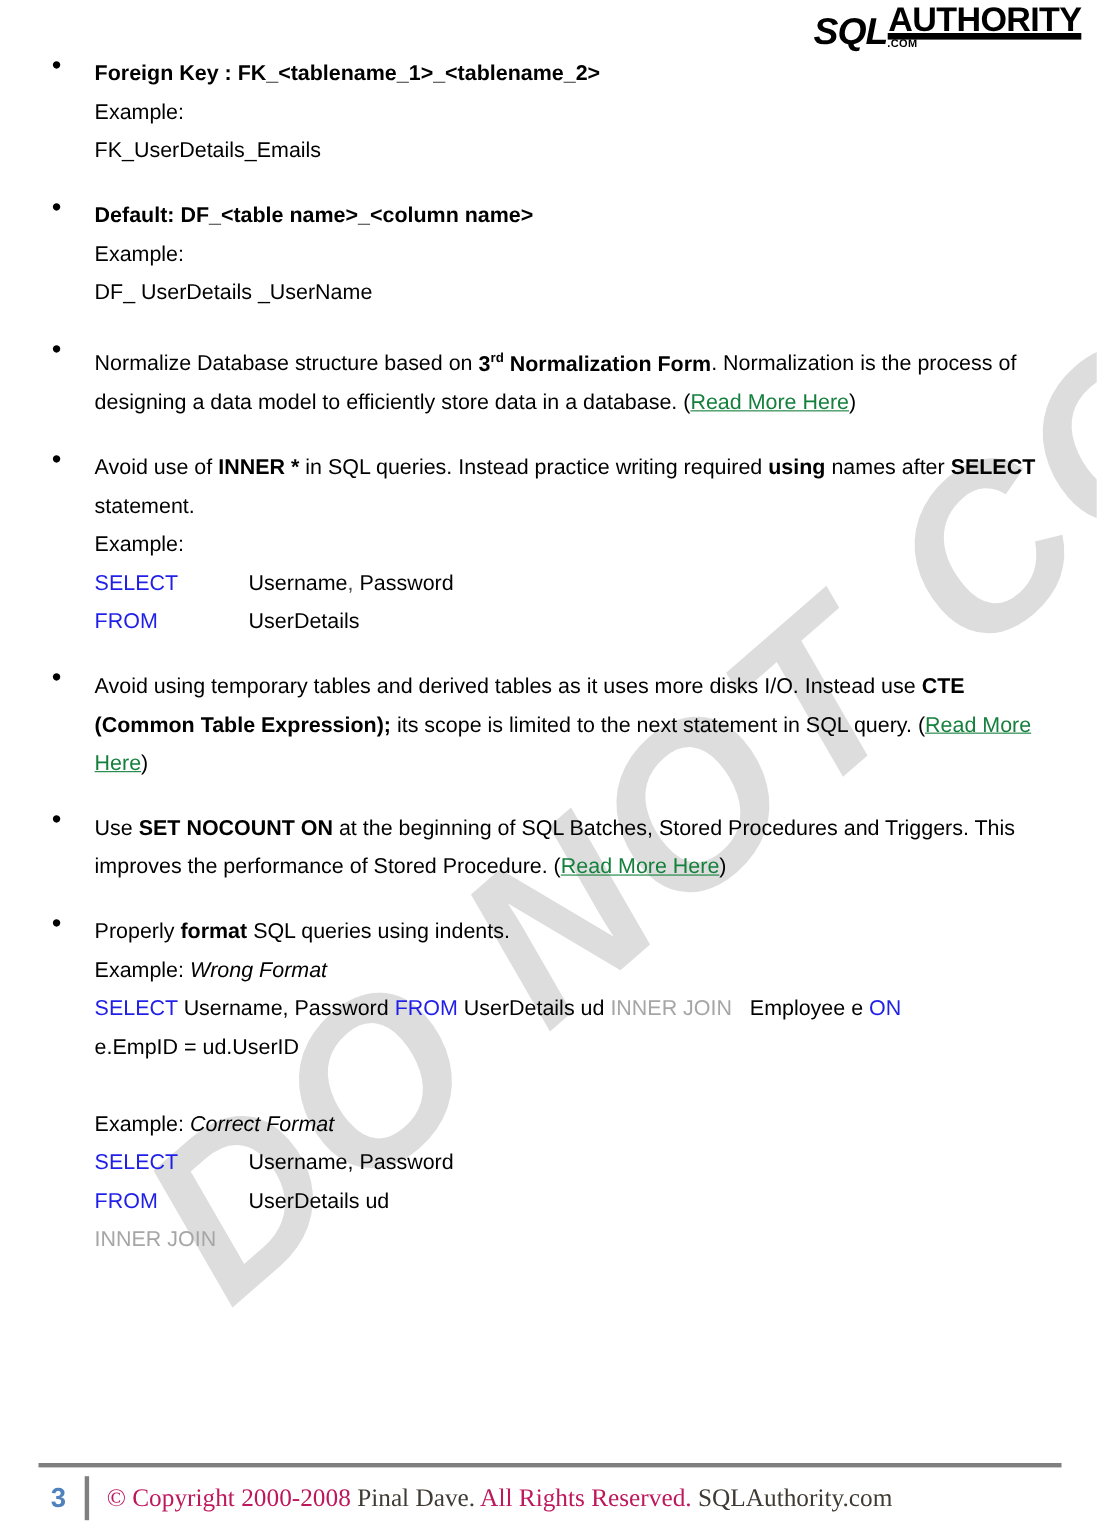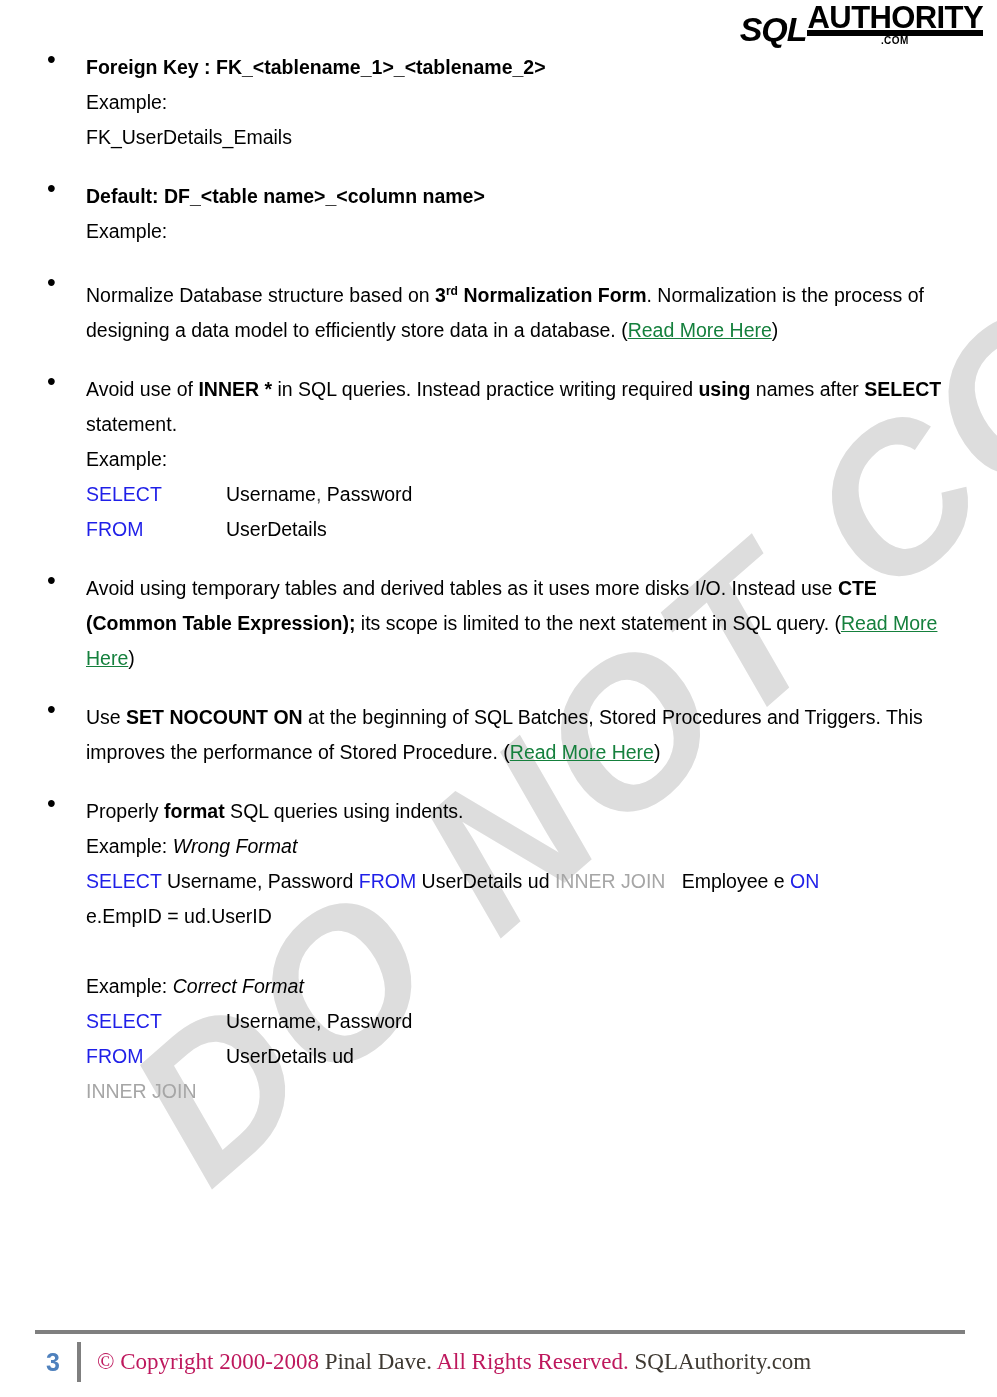--- a/index.html
+++ b/index.html
@@ -69,21 +69,21 @@
   .logo-sql {
     font-family: "Liberation Sans", sans-serif;
     font-weight: bold;
     font-style: italic;
     font-size: 34px;
     letter-spacing: -1px;
   }
   .logo-right {
     display: flex;
     flex-direction: column;
-    align-items: center;
+    align-items: flex-start;
   }
   .logo-auth {
     font-family: "Liberation Sans", sans-serif;
     font-weight: bold;
     font-size: 31px;
     letter-spacing: -0.6px;
     padding: 0 0 0 1px;
   }
   .logo-bar {
     width: 100%;
@@ -244,20 +244,21 @@
 
       <li class="bullet-item">
         <div class="line"><b>Foreign Key : </b><b>FK_&lt;tablename_1&gt;_&lt;tablename_2&gt;</b></div>
         <div class="line">Example:</div>
         <div class="line">FK_UserDetails_Emails</div>
       </li>
 
       <li class="bullet-item">
         <div class="line"><b>Default: </b><b>DF_&lt;table name&gt;_&lt;column name&gt;</b></div>
         <div class="line">Example:</div>
+        <div class="line">DF_ UserDetails _UserName</div>
       </li>
 
       <li class="bullet-item">
         <div class="para"><span>Normalize Database structure based on </span><b><span>3</span><sup>rd</sup><span> Normalization Form</span></b><span>. Normalization is the process of designing a data model to efficiently store data in a database. (</span><a class="link" href="#">Read More Here</a><span>)</span></div>
       </li>
 
       <li class="bullet-item">
         <div class="para"><span>Avoid use of </span><b>INNER *</b><span> in SQL queries. Instead practice writing required </span><b>using</b><span> names after </span><b>SELECT</b><span> statement.</span></div>
         <div class="line">Example:</div>
         <div class="code-row">

